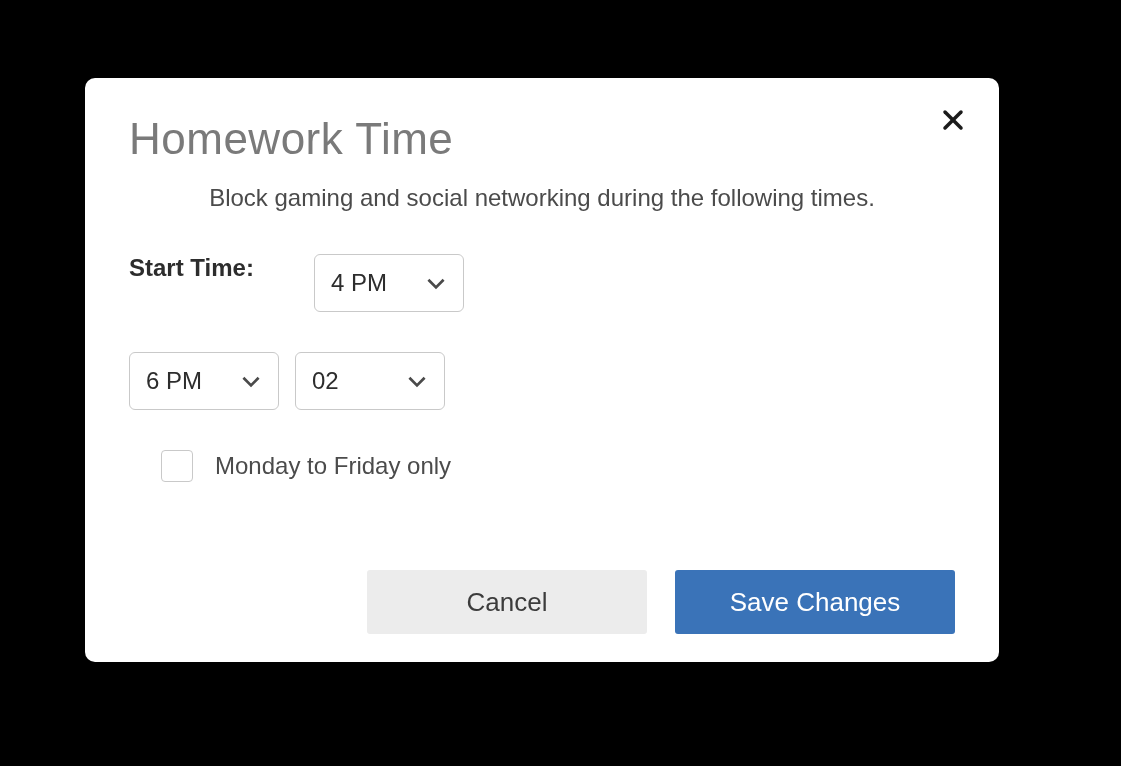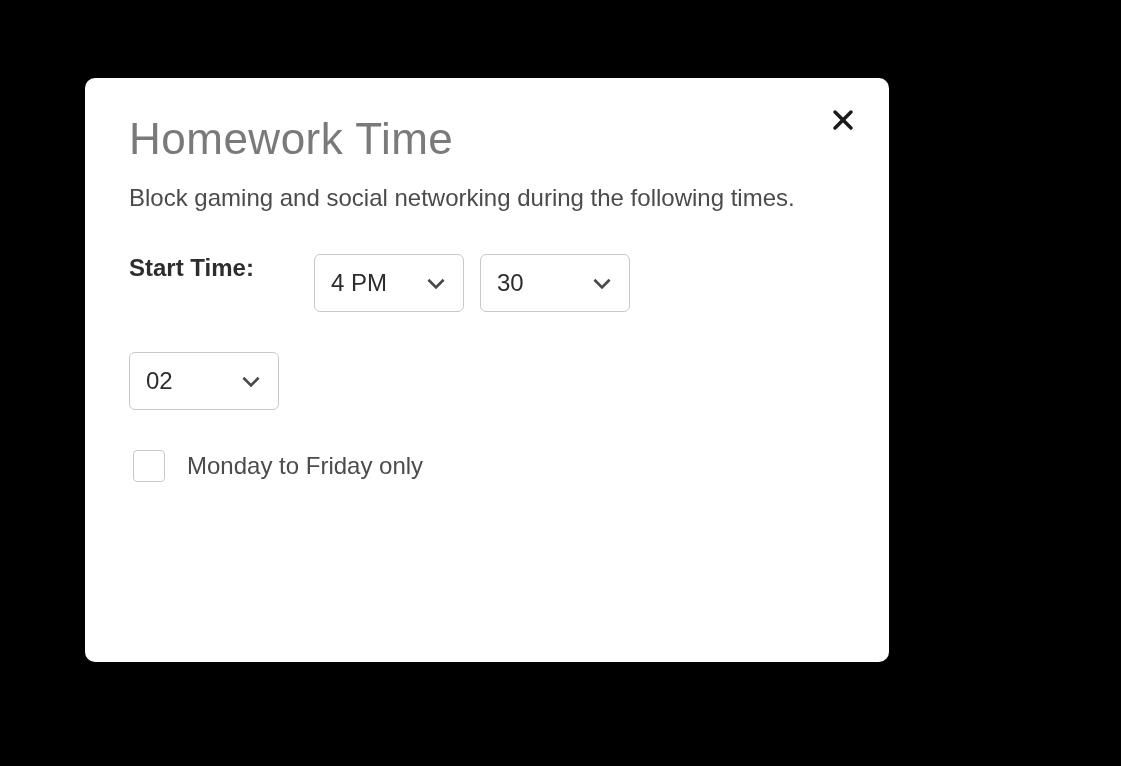--- a/index.html
+++ b/index.html
@@ -9,21 +9,21 @@
     width: 1121px;
     height: 766px;
     background: #000;
     font-family: -apple-system, BlinkMacSystemFont, "Segoe UI", "Helvetica Neue", Arial, sans-serif;
     overflow: hidden;
   }
   .dialog {
     position: absolute;
     left: 85px;
     top: 78px;
-    width: 804px;
+    width: 914px;
     height: 584px;
     background: #fff;
     border-radius: 10px;
     box-shadow: 0 6px 30px rgba(0,0,0,0.4);
     padding: 36px 44px 30px 44px;
   }
   .close-btn {
     position: absolute;
     top: 22px;
     right: 26px;
@@ -40,20 +40,21 @@
     font-weight: 300;
     color: #7a7a7a;
     margin: 0 0 20px 0;
     letter-spacing: 0.5px;
   }
   .subtitle {
     font-size: 24px;
     color: #4b4b4b;
     margin: 0 0 42px 0;
     font-weight: 400;
+    text-align: center;
   }
   .time-row {
     display: flex;
     margin-bottom: 40px;
   }
   .time-label {
     font-size: 24px;
     font-weight: 600;
     color: #2d2d2d;
     width: 185px;
@@ -81,21 +82,21 @@
     height: 26px;
     stroke: #4a4a4a;
     stroke-width: 2.5;
     fill: none;
     margin-left: 14px;
   }
   .checkbox-row {
     display: flex;
     align-items: center;
     margin-top: 4px;
-    margin-left: 4px;
+    margin-left: 32px;
   }
   .checkbox {
     width: 32px;
     height: 32px;
     border: 1.5px solid #c9c9c9;
     border-radius: 4px;
     margin-right: 22px;
     cursor: pointer;
     background: #fff;
   }
@@ -147,36 +148,40 @@
   <p class="subtitle">Block gaming and social networking during the following times.</p>
 
   <div class="time-row">
     <div class="time-label">Start Time:</div>
     <div class="select-box">
       <span class="select-value">4 PM</span>
       <svg viewBox="0 0 24 24">
           <polyline points="5 9 12 16 19 9"></polyline>
         </svg>
     </div>
+  </div>
+
+  <div class="time-row">
     <div class="select-box">
-      <span class="select-value">30</span>
+      <span class="select-value">6 PM</span>
       <svg viewBox="0 0 24 24">
           <polyline points="5 9 12 16 19 9"></polyline>
         </svg>
     </div>
-  </div>
-
-  <div class="time-row">
     <div class="select-box">
       <span class="select-value">02</span>
       <svg viewBox="0 0 24 24">
           <polyline points="5 9 12 16 19 9"></polyline>
         </svg>
     </div>
   </div>
 
   <div class="checkbox-row">
     <div class="checkbox"></div>
     <div class="checkbox-label">Monday to Friday only</div>
   </div>
 
+  <div class="button-row">
+    <button class="btn btn-cancel">Cancel</button>
+    <button class="btn btn-save">Save Changes</button>
+  </div>
 
 </div>
 
 </body></html>

